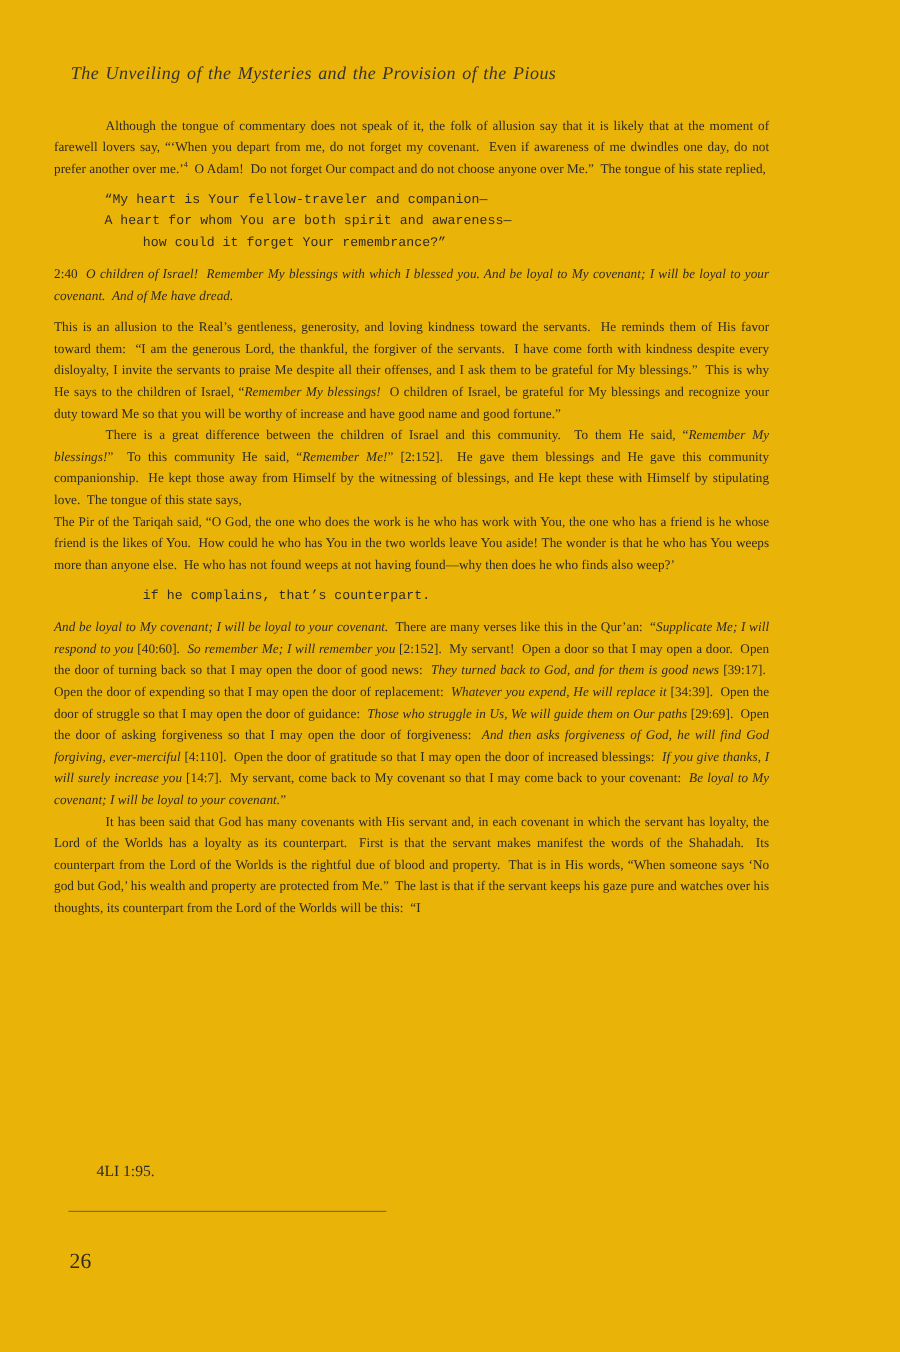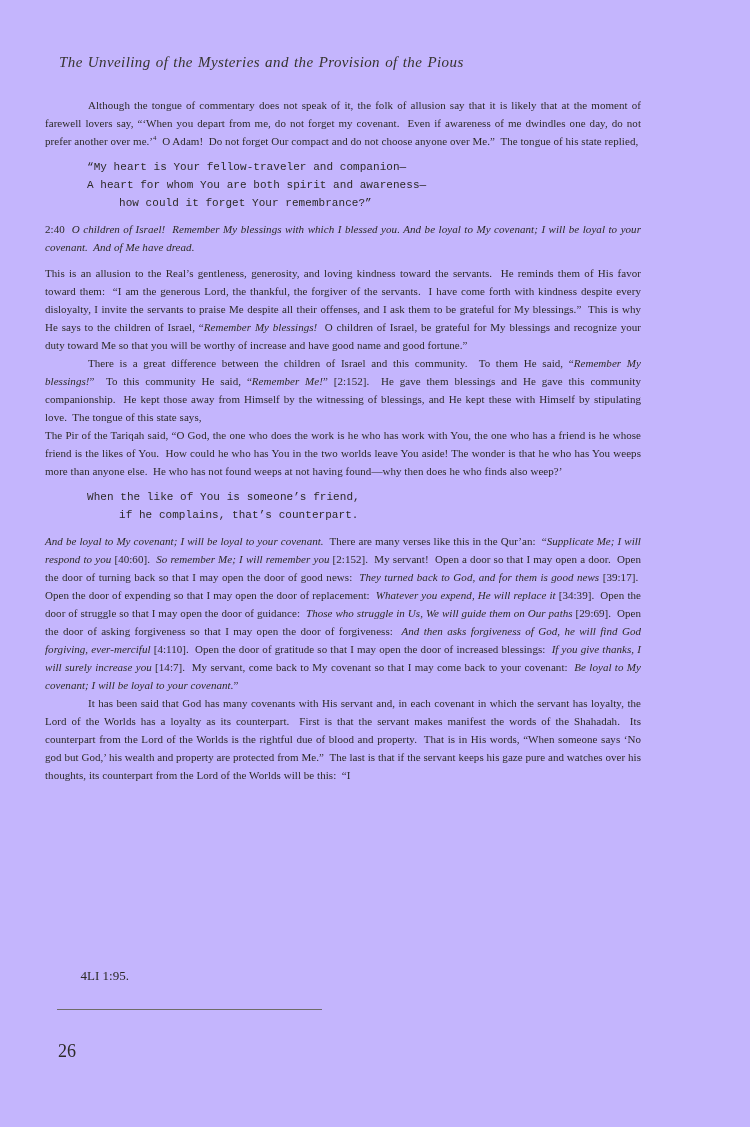--- a/index.html
+++ b/index.html
@@ -4,21 +4,21 @@
 <style>
   html, body {
     margin: 0;
     padding: 0;
     background: #fcfcfb;
   }
   .page {
     position: relative;
     width: 750px;
     height: 1127px;
-    background: #c4b5fd;
+    background: #eab308;
     font-family: "Liberation Serif", "DejaVu Serif", serif;
     color: #2c2a27;
     overflow: hidden;
   }
   .running-header {
     position: absolute;
     left: 59px;
     top: 54px;
     font-size: 15px;
     font-style: italic;
@@ -95,21 +95,20 @@
       <div class="verse">
         <div class="verse-line lvl1"><span class="">“My heart is Your fellow-traveler and companion—</span></div>
         <div class="verse-line lvl1"><span class="">A heart for whom You are both spirit and awareness—</span></div>
         <div class="verse-line lvl2"><span class="">how could it forget Your remembrance?”</span></div>
       </div>
       <p class="quran para"><span class="b ">2:40&nbsp; </span><span class="i b ">O children of Israel!&nbsp; Remember My blessings with which I blessed you. And be loyal to My covenant; I will be loyal to your covenant.&nbsp; And of Me have dread.</span></p>
       <p class="para"><span class="">This is an allusion to the Real’s gentleness, generosity, and loving kindness toward the servants.&nbsp; He reminds them of His favor toward them:&nbsp; “I am the generous Lord, the thankful, the forgiver of the servants.&nbsp; I have come forth with kindness despite every disloyalty, I invite the servants to praise Me despite all their offenses, and I ask them to be grateful for My blessings.”&nbsp; This is why He says to the children of Israel, “</span><span class="i ">Remember My blessings!</span><span class="">&nbsp; O children of Israel, be grateful for My blessings and recognize your duty toward Me so that you will be worthy of increase and have good name and good fortune.”</span></p>
       <p class="para indent"><span class="">There is a great difference between the children of Israel and this community.&nbsp; To them He said, “</span><span class="i ">Remember My blessings!</span><span class="">”&nbsp; To this community He said, “</span><span class="i ">Remember Me!</span><span class="">” [2:152].&nbsp; He gave them blessings and He gave this community companionship.&nbsp; He kept those away from Himself by the witnessing of blessings, and He kept these with Himself by stipulating love.&nbsp; The tongue of this state says,</span></p>
       <p class="para"><span class="">The Pir of the Tariqah said, “O God, the one who does the work is he who has work with You, the one who has a friend is he whose friend is the likes of You.&nbsp; How could he who has You in the two worlds leave You aside! The wonder is that he who has You weeps more than anyone else.&nbsp; He who has not found weeps at not having found—why then does he who finds also weep?’</span></p>
       <div class="verse">
-        <div class="verse-line lvl1"><span class="">When the like of You is someone’s friend,</span></div>
         <div class="verse-line lvl2"><span class="">if he complains, that’s counterpart.</span></div>
       </div>
       <p class="para"><span class="i ">And be loyal to My covenant; I will be loyal to your covenant.</span><span class="">&nbsp; There are many verses like this in the Qur’an:&nbsp; “</span><span class="i ">Supplicate Me; I will respond to you</span><span class=""> [40:60].&nbsp; </span><span class="i ">So remember Me; I will remember you</span><span class=""> [2:152].&nbsp; My servant!&nbsp; Open a door so that I may open a door.&nbsp; Open the door of turning back so that I may open the door of good news:&nbsp; </span><span class="i ">They turned back to God, and for them is good news</span><span class=""> [39:17].&nbsp; Open the door of expending so that I may open the door of replacement:&nbsp; </span><span class="i ">Whatever you expend, He will replace it</span><span class=""> [34:39].&nbsp; Open the door of struggle so that I may open the door of guidance:&nbsp; </span><span class="i ">Those who struggle in Us, We will guide them on Our paths</span><span class=""> [29:69].&nbsp; Open the door of asking forgiveness so that I may open the door of forgiveness:&nbsp; </span><span class="i ">And then asks forgiveness of God, he will find God forgiving, ever-merciful</span><span class=""> [4:110].&nbsp; Open the door of gratitude so that I may open the door of increased blessings:&nbsp; </span><span class="i ">If you give thanks, I will surely increase you</span><span class=""> [14:7].&nbsp; My servant, come back to My covenant so that I may come back to your covenant:&nbsp; </span><span class="i ">Be loyal to My covenant; I will be loyal to your covenant.</span><span class="">”</span></p>
       <p class="para indent"><span class="">It has been said that God has many covenants with His servant and, in each covenant in which the servant has loyalty, the Lord of the Worlds has a loyalty as its counterpart.&nbsp; First is that the servant makes manifest the words of the Shahadah.&nbsp; Its counterpart from the Lord of the Worlds is the rightful due of blood and property.&nbsp; That is in His words, “When someone says ‘No god but God,’ his wealth and property are protected from Me.”&nbsp; The last is that if the servant keeps his gaze pure and watches over his thoughts, its counterpart from the Lord of the Worlds will be this:&nbsp; “I</span></p>
     </main>
 
   <div class="fn-rule"></div>
 
   <div class="footnote">
     <span class="fn-marker">4</span><span class="fn-text">LI 1:95.</span>

